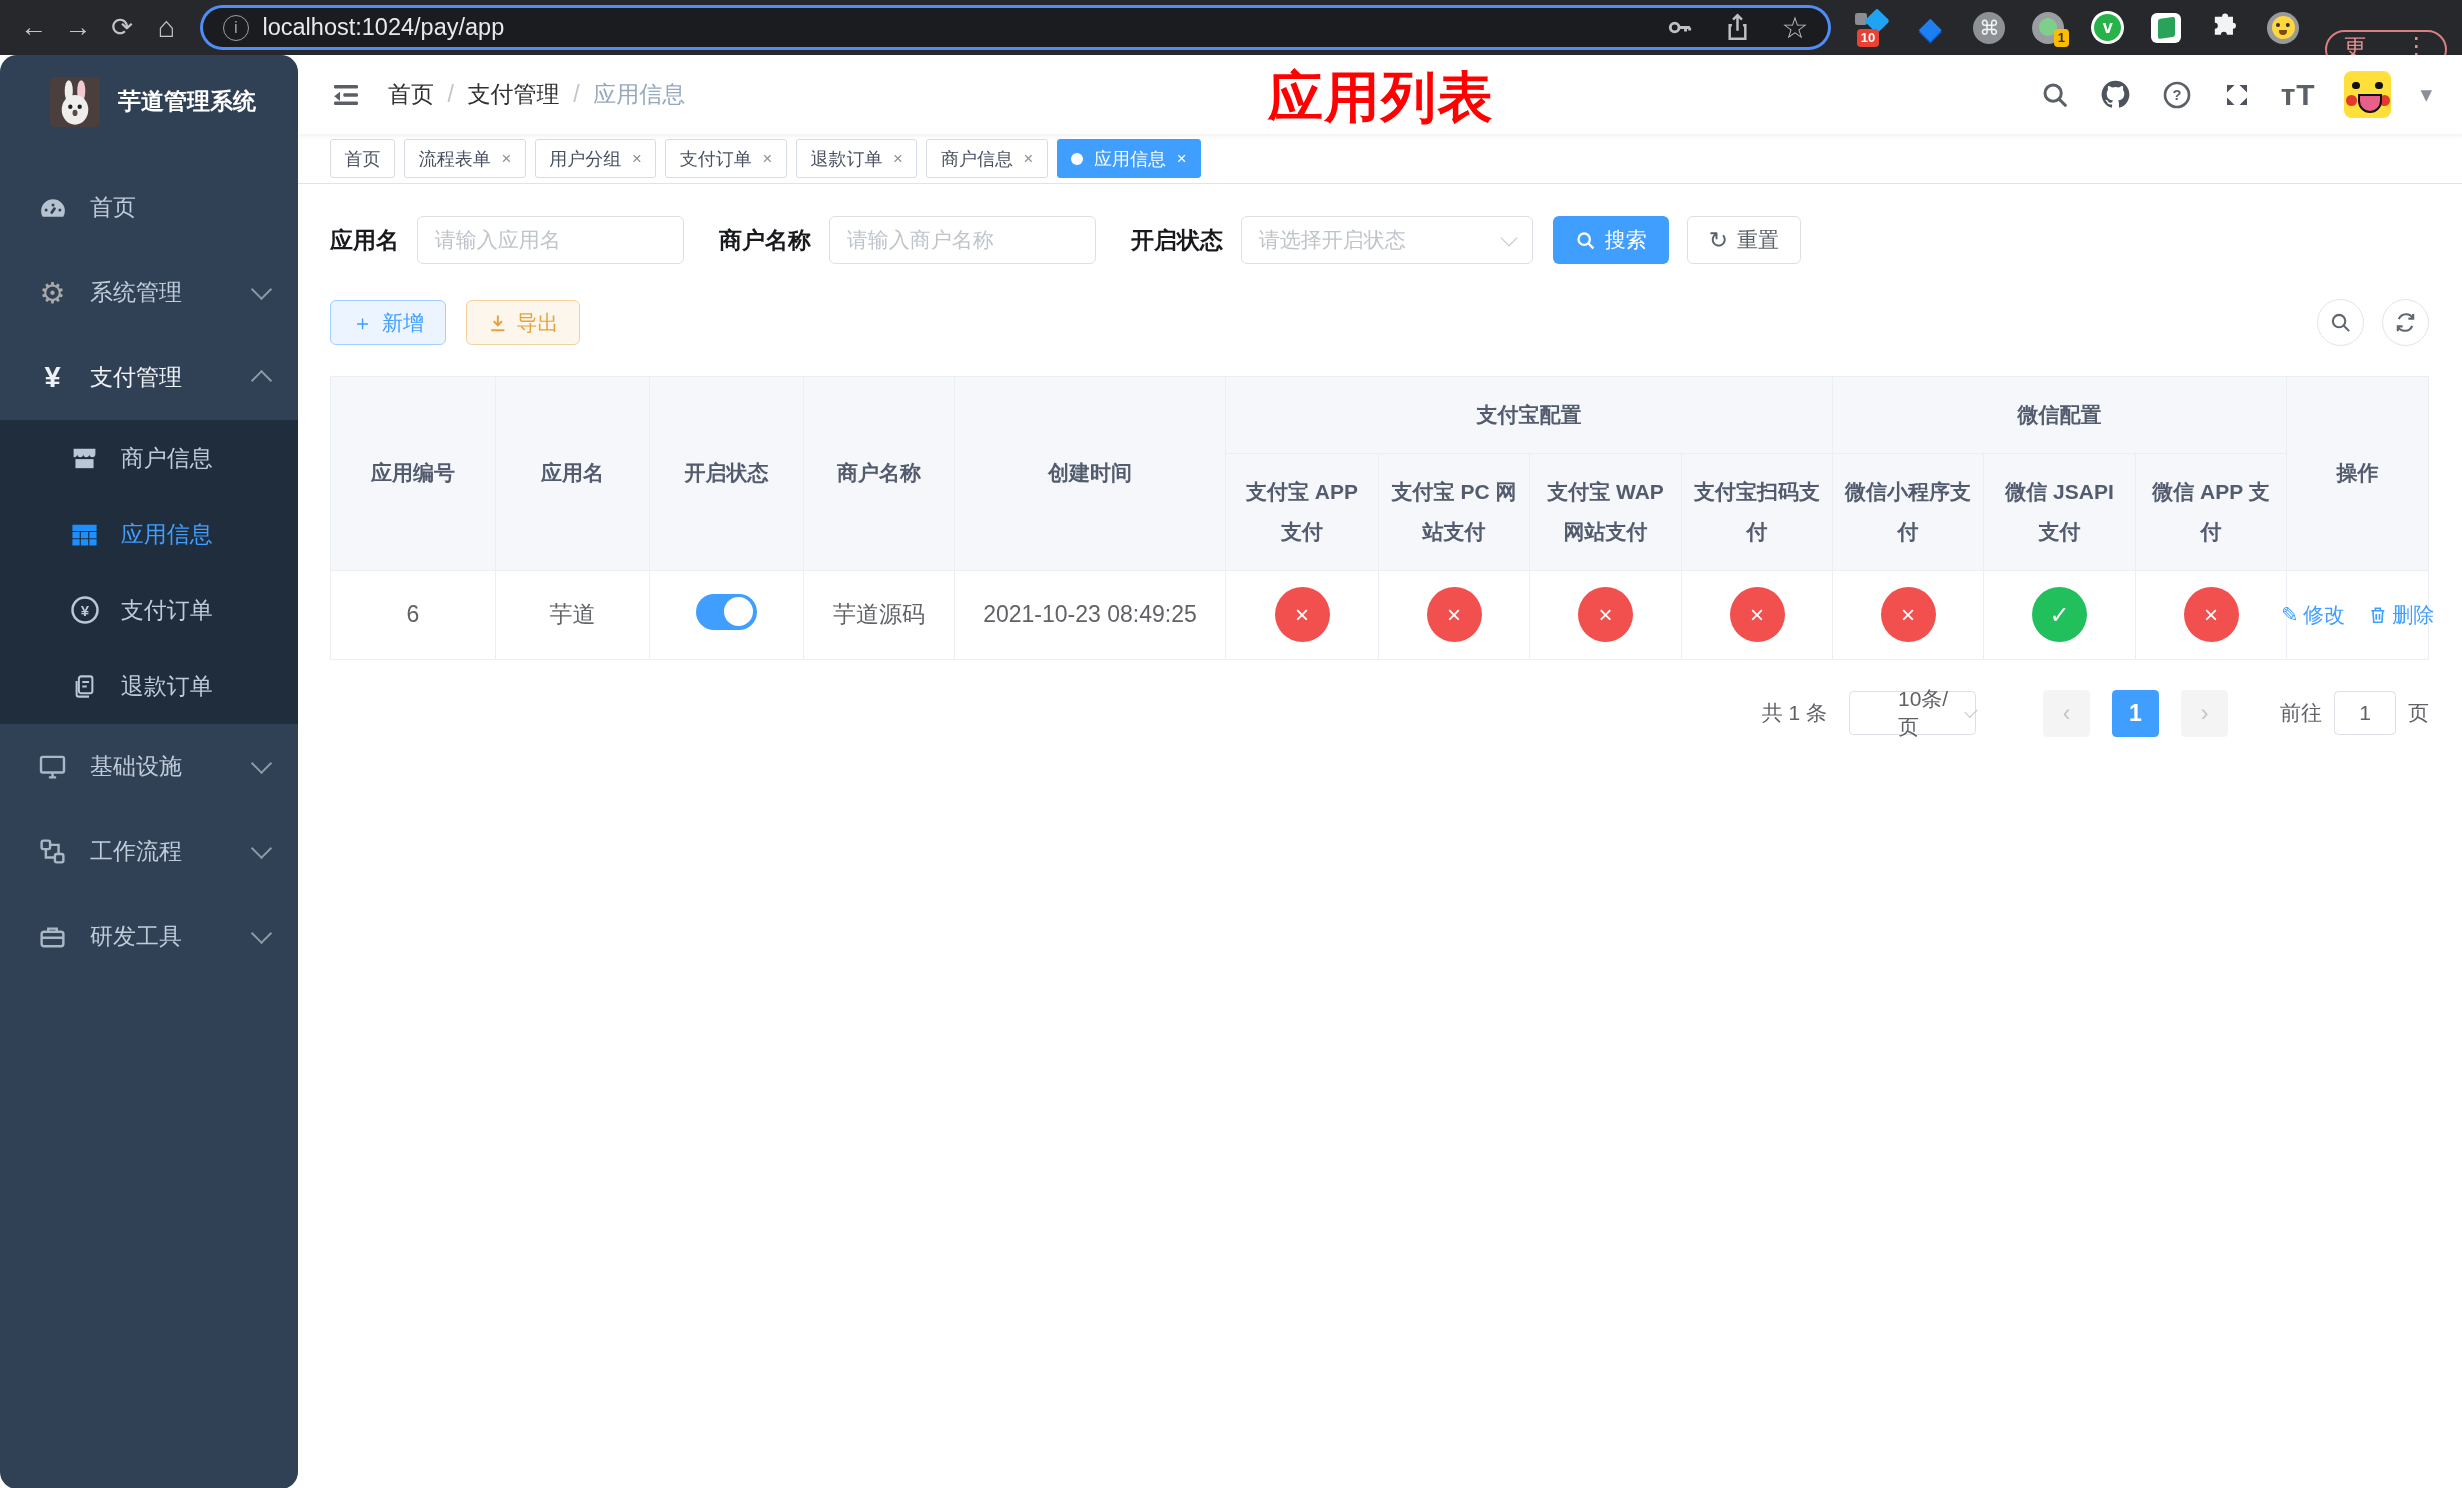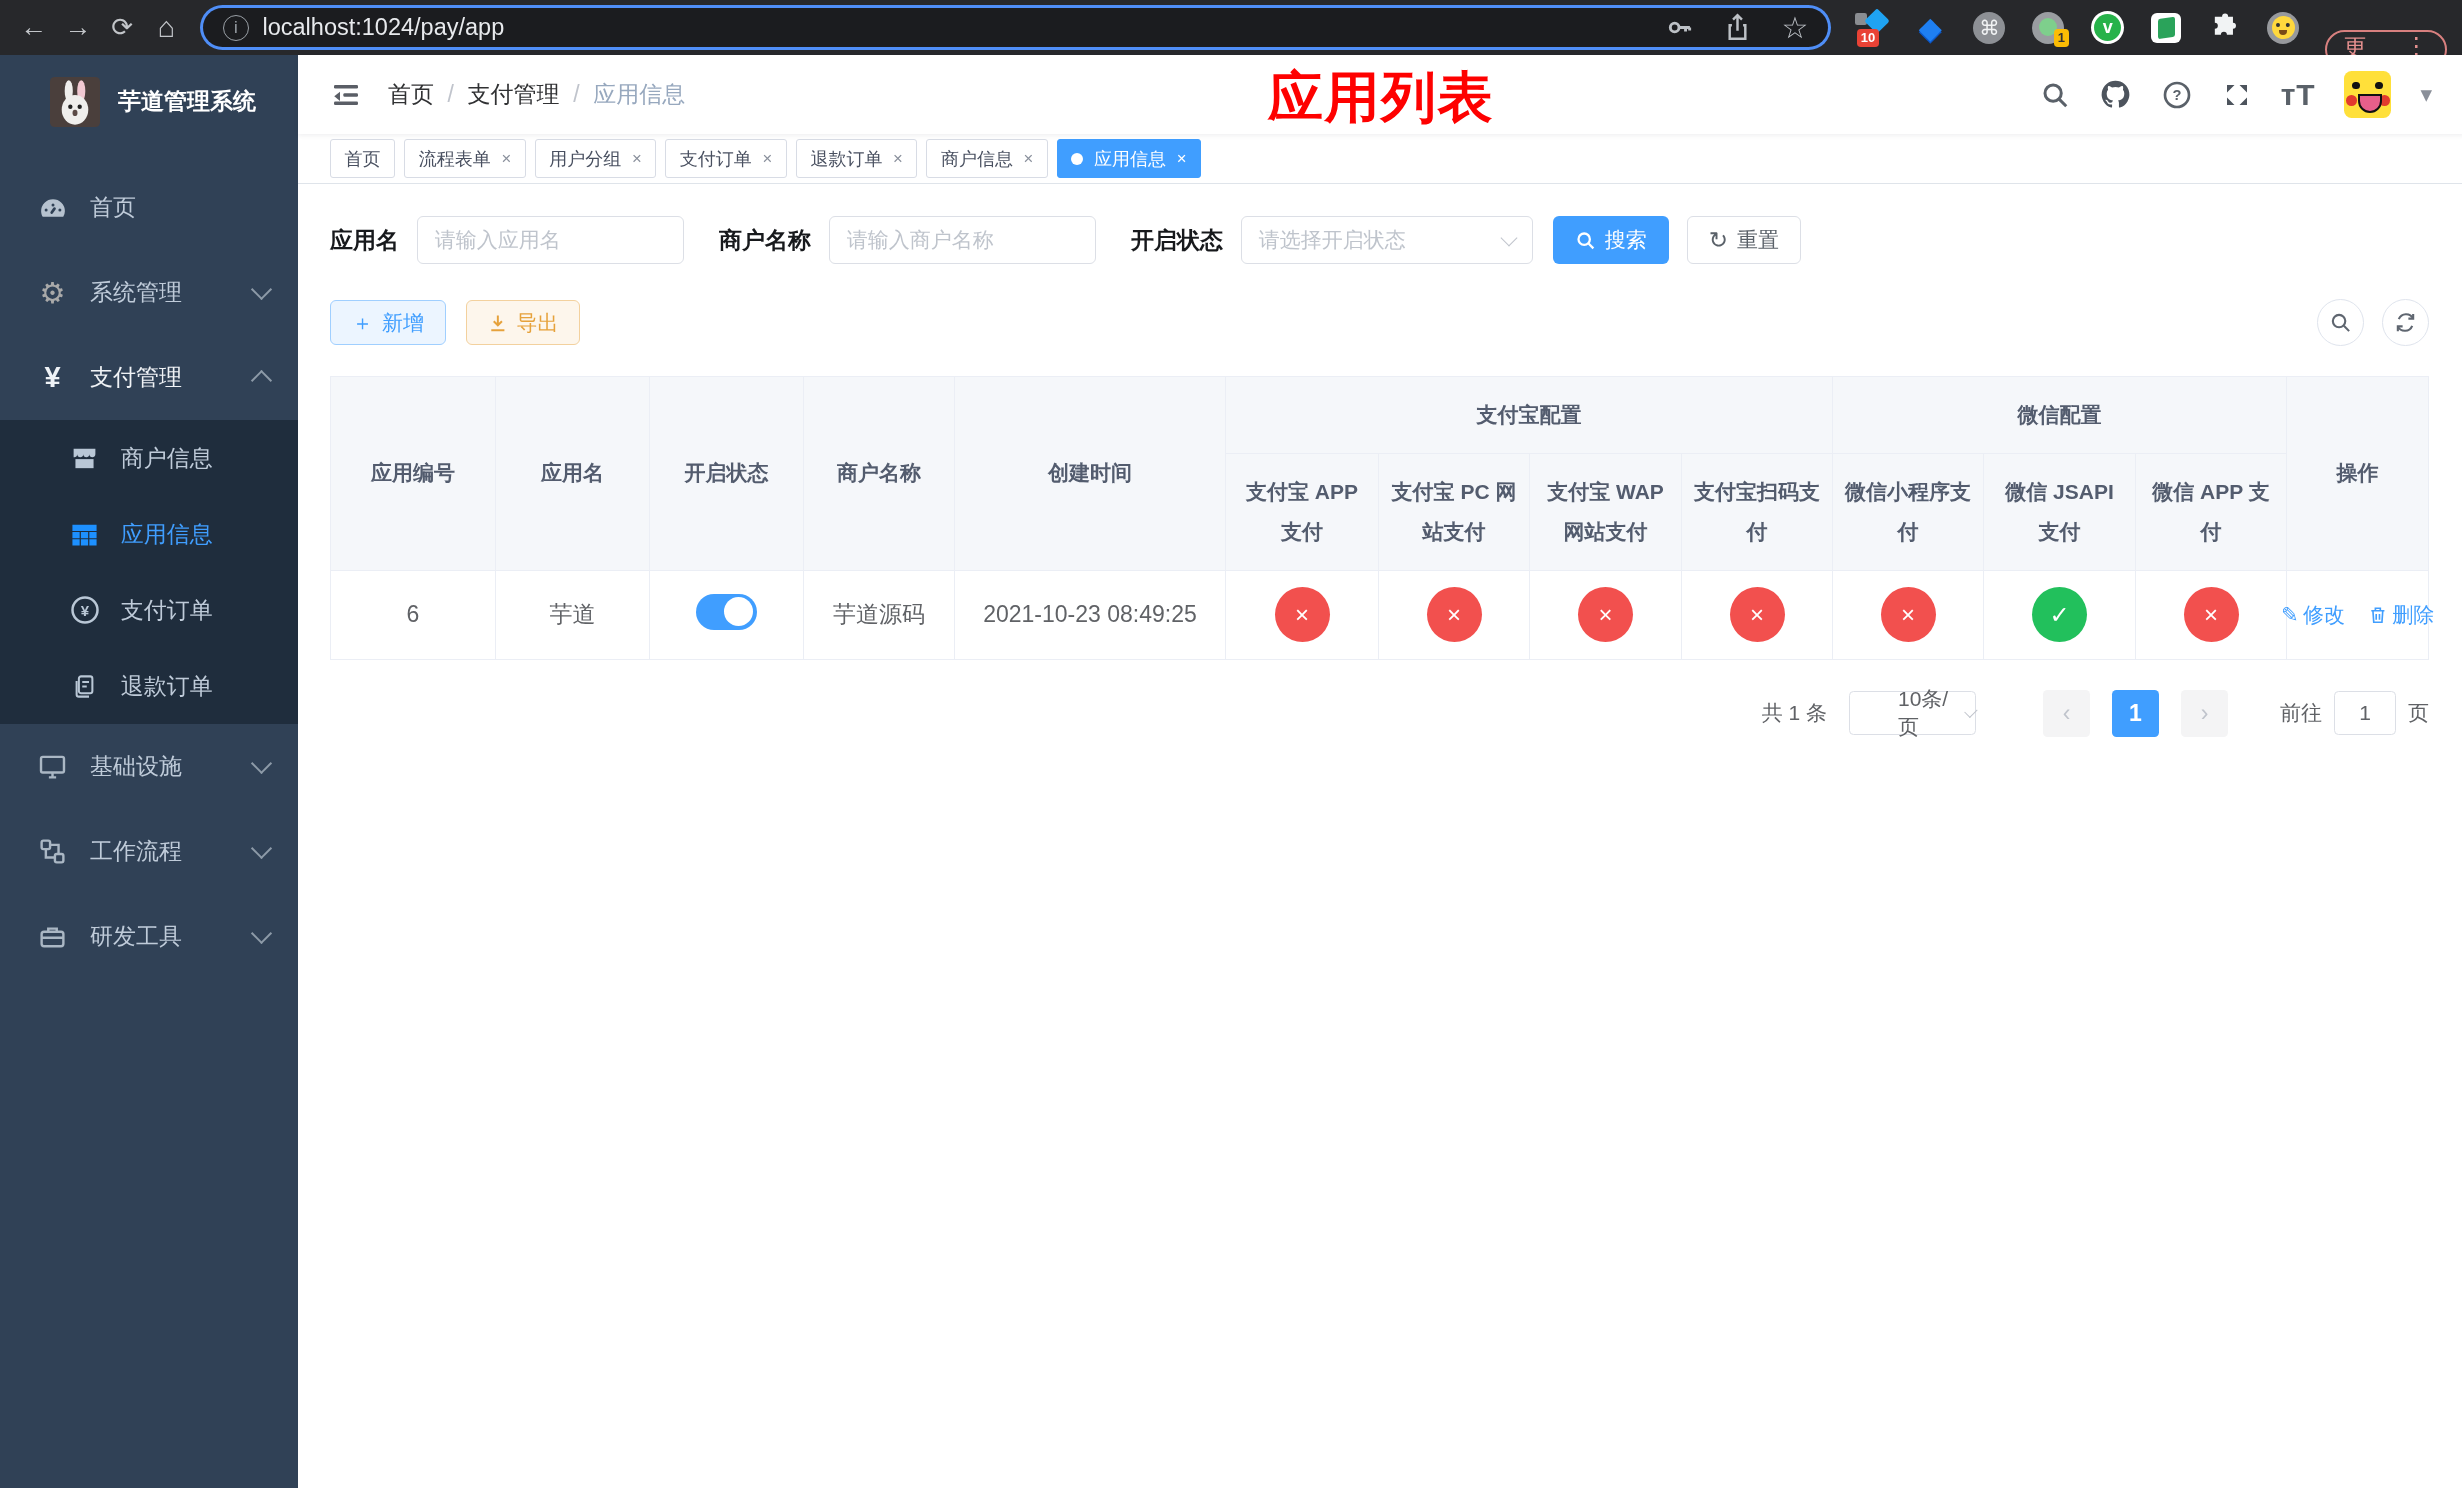--- a/index.html
+++ b/index.html
@@ -41,21 +41,21 @@
   .ext-emoji { width:32px; height:32px; border-radius:50%; background:#97999d; display:flex; align-items:center; justify-content:center; }
   .ext-emoji .face { width:23px; height:23px; border-radius:50%; background:#ffd83d; position:relative; }
   .ext-emoji .face::before { content:""; position:absolute; left:4.5px; top:6.8px; width:3.8px; height:3.8px; border-radius:50%; background:#333; box-shadow:9.8px 0 0 #333; }
   .ext-emoji .face::after { content:""; position:absolute; left:7.6px; top:13.6px; width:7.6px; height:5.3px; border-radius:0 0 7.6px 7.6px; background:#7a4b16; }
   .updatepill { margin-left:18px; border:2.3px solid #d8807f; color:#e5908f; border-radius:20.4px;
     height:39px; display:flex; align-items:flex-start; gap:19.7px; padding:0 16.7px; font-size:23px;margin-top:44px; }
   .i-dots::before{content:"⋮"; font-size:24px}
 
   
   .app { display:flex; height:1434px; }
-  .sidebar { width:298px; background:#304156; color:#bfcbd9; flex-shrink:0; }
+  .sidebar { width:298px; background:#304156; color:#bfcbd9; flex-shrink:0;border-radius:17px; }
   .logo { display:flex; align-items:center; gap:18px; padding:13.6px 0 0 50px; height:80px; }
   .logo-title { color:#fff; font-size:23px; font-weight:700; }
   .menu { margin-top:30px; }
   .mi { height:85px; display:flex; align-items:center; padding-left:36px; position:relative; font-size:23px; color:#bfcbd9; cursor:pointer; }
   .mi .ic { width:33px; display:flex; justify-content:center; margin-right:21px; color:#aab7c4; }
   .i-gear::before{content:"⚙"; font-size:29px; color:#a9a9a9}
   .i-yen::before{content:"¥"; font-size:29px; font-weight:700; color:#eef2f6}
   .chev { position:absolute; right:29px; width:15px; height:15px; border-right:2.3px solid #8d9aa8; border-bottom:2.3px solid #8d9aa8; }
   .chev.down { transform:rotate(45deg); margin-top:-6px; }
   .chev.up { transform:rotate(-135deg); margin-top:6px; }

